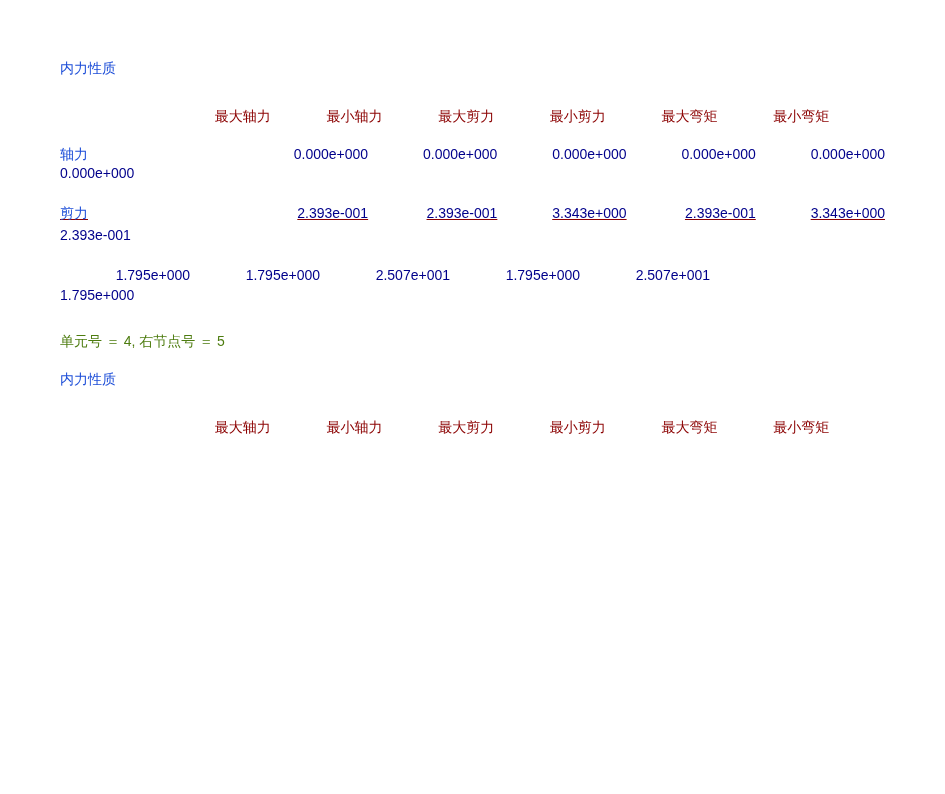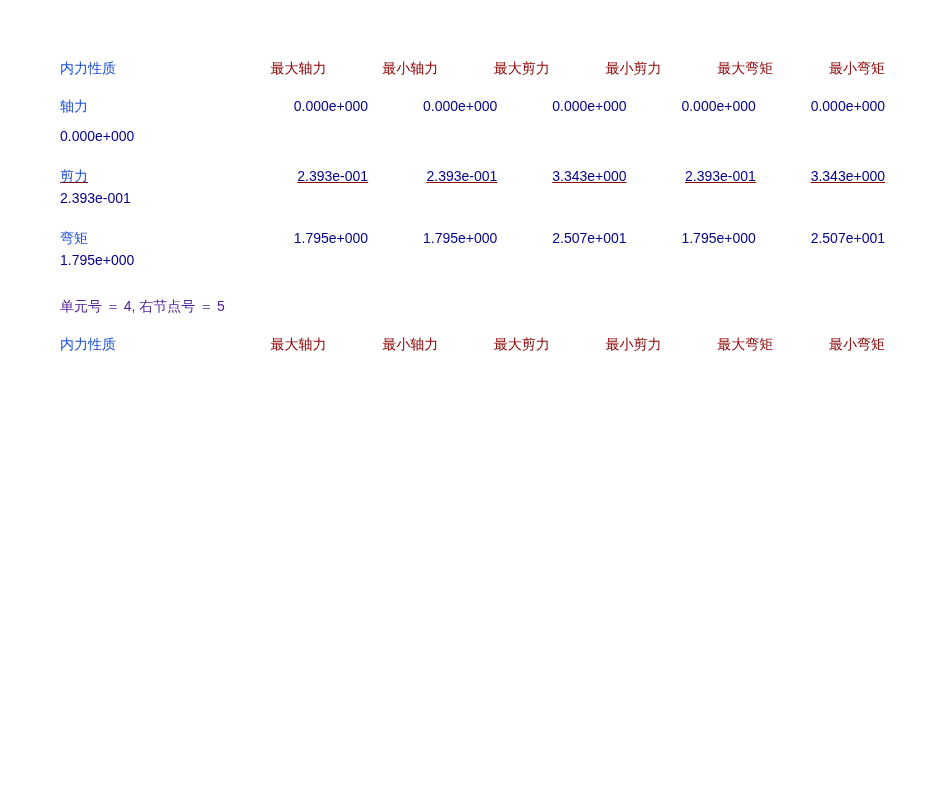--- a/index.html
+++ b/index.html
@@ -14,60 +14,60 @@
       color: #8b0000;
       width: 945px;
       min-height: 794px;
       padding: 60px 60px;
     }
     .section {
       margin-bottom: 20px;
     }
     .unit-info {
       margin: 30px 0 20px 0;
-      color: #4c1d95;
+      color: #4d7c0f;
     }
     .row-group {
       margin-bottom: 24px;
     }
     .lbl {
       display: inline-block;
       width: 180px;
       color: #1d4ed8;
     }
     .val {
       display: inline-block;
       width: 130px;
       text-align: right;
       color: #00008b;
     }
     .val-red {
       display: inline-block;
       width: 130px;
-      text-align: right;
       color: #8b0000;
+      margin-top: 48px;
     }
   </style>
 </head>
 <body>
 
 <div class="section">
   <div style="display:flex; margin-bottom: 18px;">
     <span class="lbl">内力性质</span>
     <span class="val-red">最大轴力</span>
     <span class="val-red">最小轴力</span>
     <span class="val-red">最大剪力</span>
     <span class="val-red">最小剪力</span>
     <span class="val-red">最大弯矩</span>
     <span class="val-red">最小弯矩</span>
   </div>
 </div>
 
 <div class="row-group">
-  <div style="display:flex; margin-bottom: 12px;">
+  <div style="display:flex; margin-bottom: 1px;">
     <span class="lbl">轴力</span>
     <span class="val">0.000e+000</span>
     <span class="val">0.000e+000</span>
     <span class="val">0.000e+000</span>
     <span class="val">0.000e+000</span>
     <span class="val">0.000e+000</span>
   </div>
   <div style="display:flex; padding-left: 0px;">
     <span style="color:#00008b;">0.000e+000</span>
   </div>
@@ -82,21 +82,20 @@
     <span class="val">2.393e-001</span>
     <span class="val">3.343e+000</span>
   </div>
   <div style="display:flex;">
     <span style="color:#00008b;">2.393e-001</span>
   </div>
 </div>
 
 <div class="row-group">
   <div style="display:flex; margin-bottom: 4px;">
-    <span class="lbl">弯矩</span>
     <span class="val">1.795e+000</span>
     <span class="val">1.795e+000</span>
     <span class="val">2.507e+001</span>
     <span class="val">1.795e+000</span>
     <span class="val">2.507e+001</span>
   </div>
   <div style="display:flex;">
     <span style="color:#00008b;">1.795e+000</span>
   </div>
 </div>

